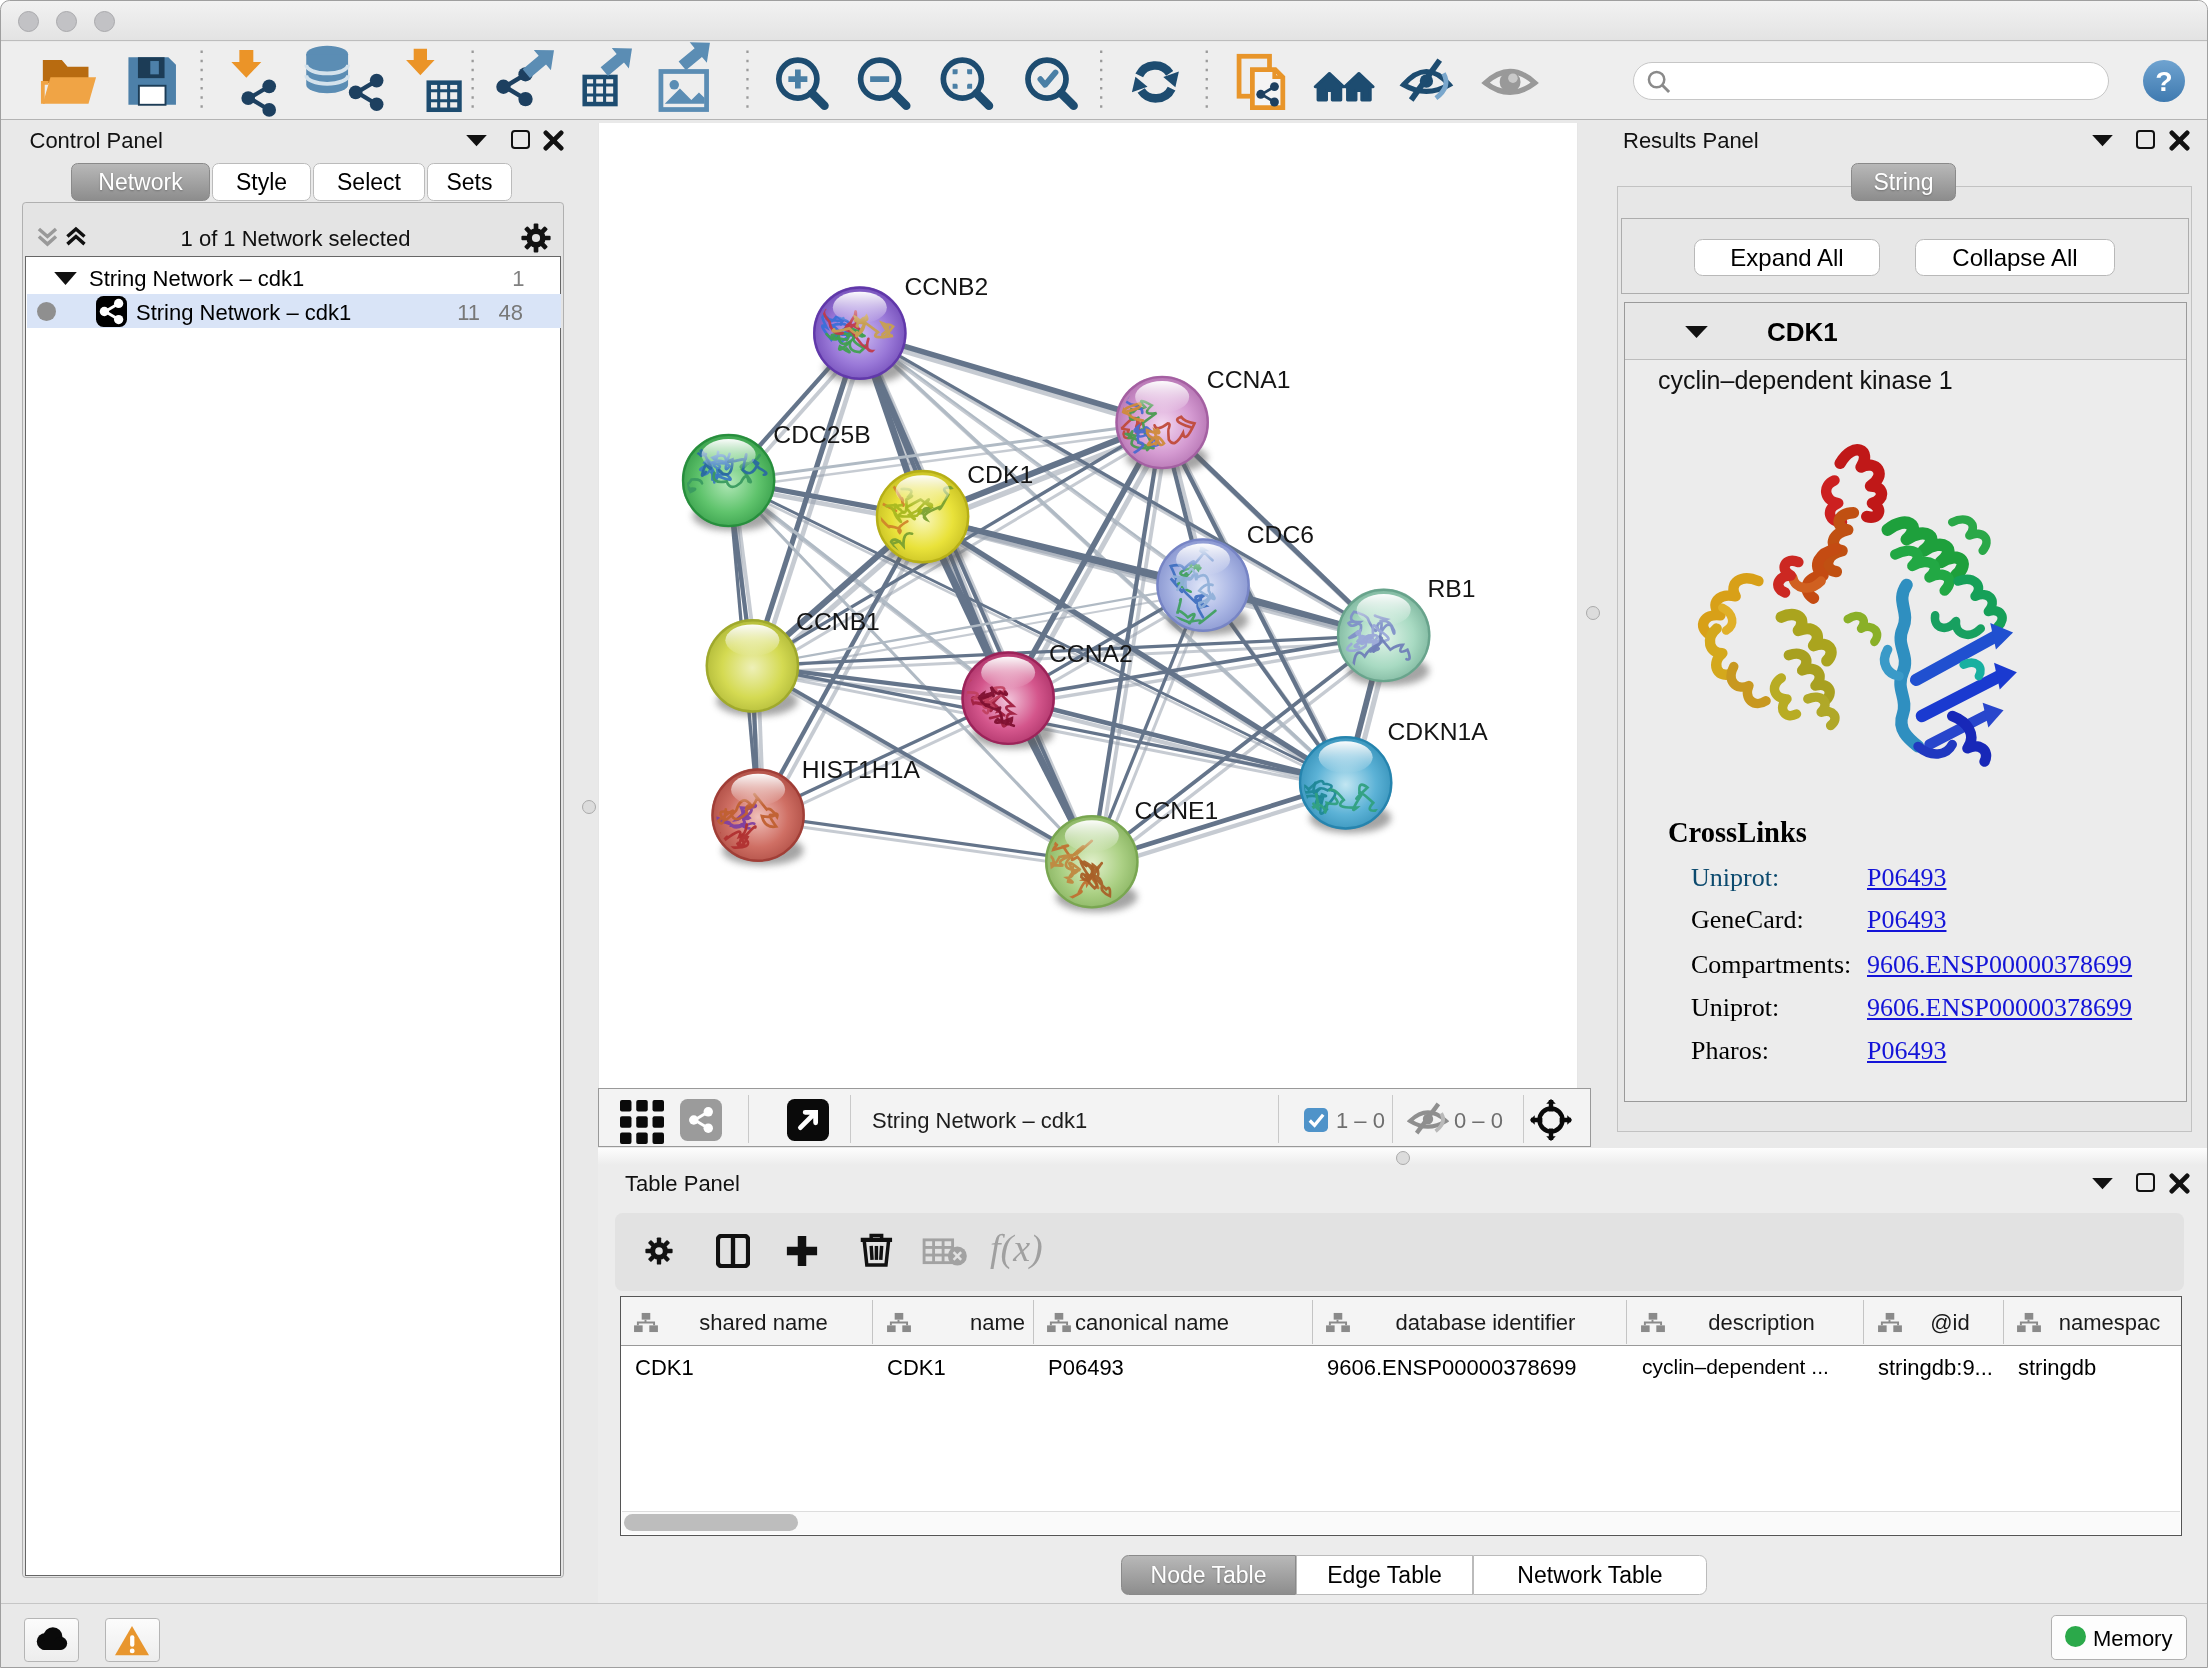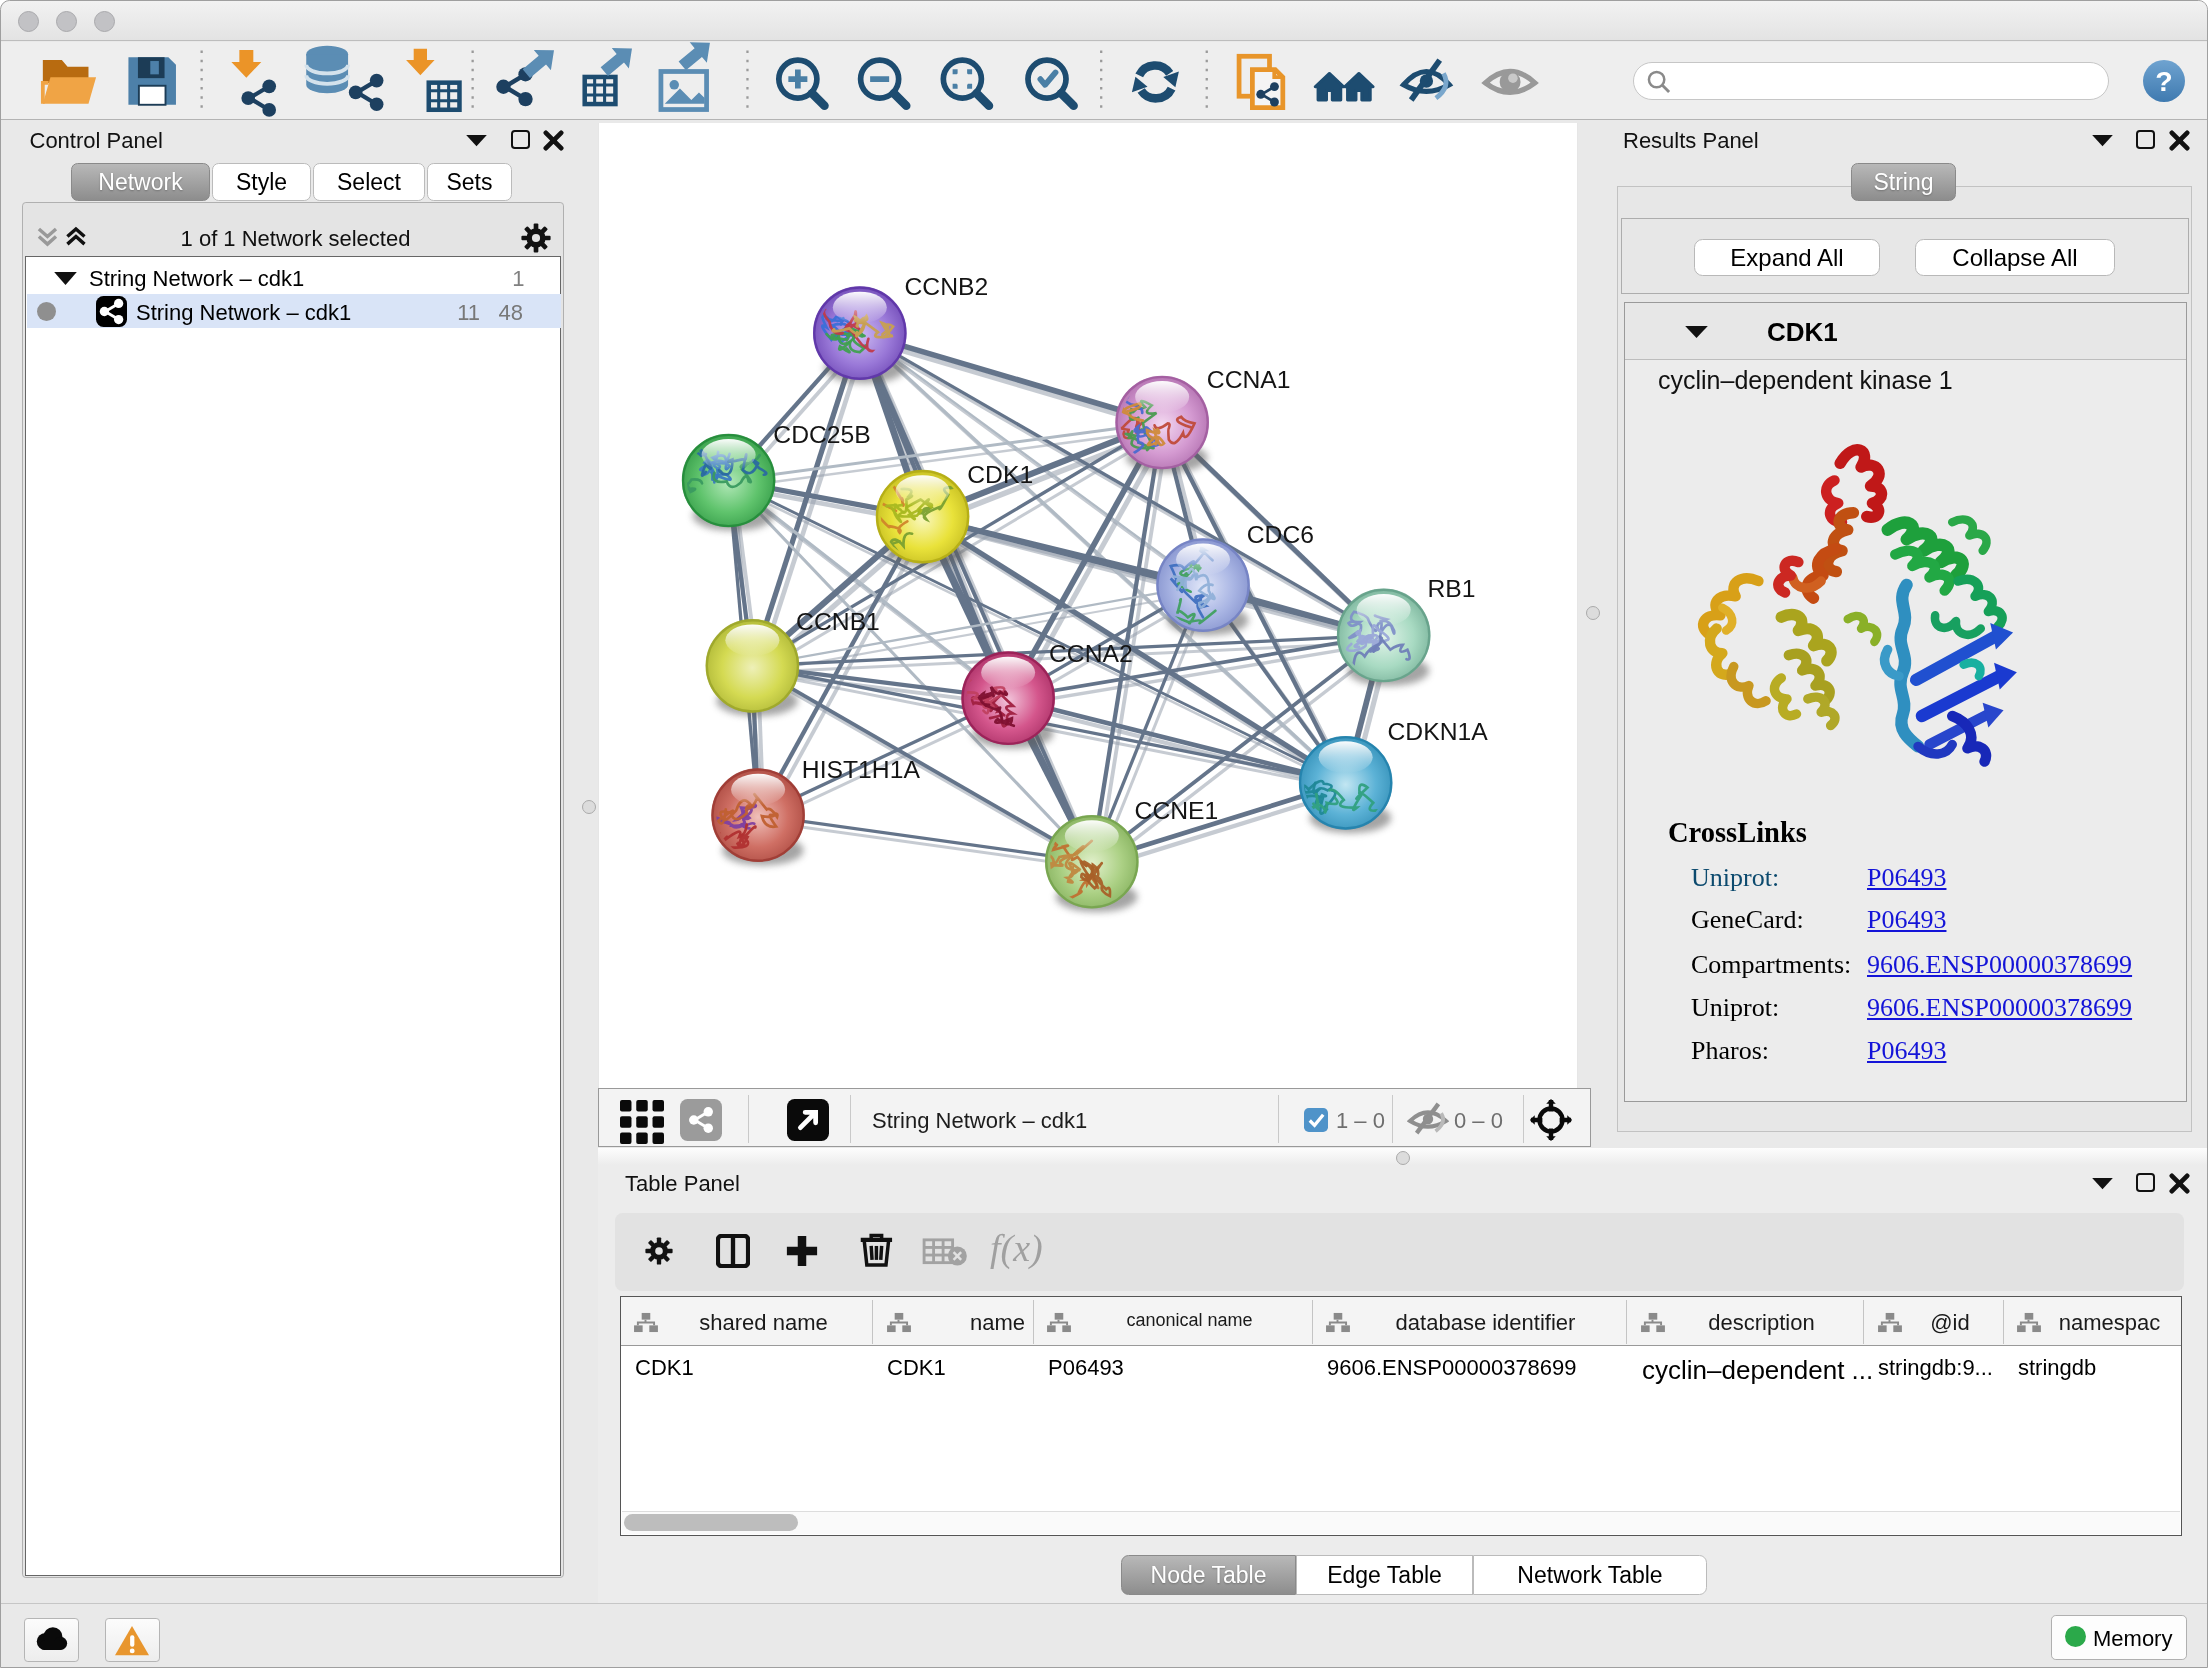--- a/index.html
+++ b/index.html
@@ -749,21 +749,21 @@
     <div class="abs" style="left:913px;top:1309px;width:111px;text-align:right;font-size:22px;color:#1a1a1a;white-space:nowrap;overflow:hidden">name</div>
     <div class="abs" style="left:1032px;top:1299px;width:1px;height:44px;background:#c4c4c4"></div>
     <svg style="position:absolute;left:1045px;top:1311px" width="25" height="21" viewBox="0 0 26 22">
       <g fill="#8a8a8a">
         <rect x="9" y="1" width="9" height="7"></rect>
         <rect x="1" y="14" width="9" height="7"></rect>
         <rect x="17" y="14" width="9" height="7"></rect>
       </g>
       <path d="M 13 8 L 13 11 M 5 14 L 5 11 L 22 11 L 22 14" stroke="#8a8a8a" stroke-width="2" fill="none"></path>
     </svg>
-    <div class="abs" style="left:1074px;top:1309px;width:229px;text-align:center;font-size:18px;color:#1a1a1a;white-space:nowrap;overflow:hidden">canonical name</div>
+    <div class="abs" style="left:1074px;top:1309px;width:229px;font-size:22px;color:#1a1a1a;white-space:nowrap;overflow:hidden">canonical name</div>
     <div class="abs" style="left:1311px;top:1299px;width:1px;height:44px;background:#c4c4c4"></div>
     <svg style="position:absolute;left:1324px;top:1311px" width="25" height="21" viewBox="0 0 26 22">
       <g fill="#8a8a8a">
         <rect x="9" y="1" width="9" height="7"></rect>
         <rect x="1" y="14" width="9" height="7"></rect>
         <rect x="17" y="14" width="9" height="7"></rect>
       </g>
       <path d="M 13 8 L 13 11 M 5 14 L 5 11 L 22 11 L 22 14" stroke="#8a8a8a" stroke-width="2" fill="none"></path>
     </svg>
     <div class="abs" style="left:1352px;top:1309px;width:265px;text-align:center;font-size:22px;color:#1a1a1a;white-space:nowrap;overflow:hidden">database identifier</div>
@@ -794,21 +794,21 @@
         <rect x="1" y="14" width="9" height="7"></rect>
         <rect x="17" y="14" width="9" height="7"></rect>
       </g>
       <path d="M 13 8 L 13 11 M 5 14 L 5 11 L 22 11 L 22 14" stroke="#8a8a8a" stroke-width="2" fill="none"></path>
     </svg>
     <div class="abs" style="left:2044px;top:1309px;width:129px;text-align:center;font-size:22px;color:#1a1a1a;white-space:nowrap;overflow:hidden">namespac</div>
     <div class="abs" style="left:634px;top:1354px;font-size:22px;color:#000;white-space:nowrap">CDK1</div>
     <div class="abs" style="left:886px;top:1354px;font-size:22px;color:#000;white-space:nowrap">CDK1</div>
     <div class="abs" style="left:1047px;top:1354px;font-size:22px;color:#000;white-space:nowrap">P06493</div>
     <div class="abs" style="left:1326px;top:1354px;font-size:22px;color:#000;white-space:nowrap">9606.ENSP00000378699</div>
-    <div class="abs" style="left:1641px;top:1354px;font-size:26px;color:#000;white-space:nowrap">cyclin–dependent ...</div>
+    <div class="abs" style="left:1641px;top:1354px;font-size:21px;color:#000;white-space:nowrap">cyclin–dependent ...</div>
     <div class="abs" style="left:1877px;top:1354px;font-size:22px;color:#000;white-space:nowrap">stringdb:9...</div>
     <div class="abs" style="left:2017px;top:1354px;font-size:22px;color:#000;white-space:nowrap">stringdb</div>
     <div class="abs" style="left:621px;top:1510px;width:1558px;height:23px;background:#fafafa;border-top:1px solid #ddd"></div>
     <div class="abs" style="left:623px;top:1513px;width:174px;height:17px;border-radius:8.6px;background:#bdbdbd"></div>
     <div class="tab tabsel" style="left:1120px;top:1554px;width:175px;height:40px;line-height:38px;border-radius:7.6px 0 0 7.6px">Node Table</div>
     <div class="tab" style="left:1295px;top:1554px;width:177px;height:40px;line-height:38px;border-radius:0">Edge Table</div>
     <div class="tab" style="left:1472px;top:1554px;width:234px;height:40px;line-height:38px;border-radius:0 7.6px 7.6px 0">Network Table</div>
     <div class="abs" style="left:0;top:1602px;width:2208px;height:1px;background:#c6c6c6"></div>
     <div class="abs" style="left:23px;top:1617px;width:55px;height:44px;background:linear-gradient(#fcfcfc,#ededed);border:1px solid #b5b5b5;border-radius:3.8px"></div>
     <svg class="abs" style="left:31px;top:1626px" width="38" height="27" viewBox="0 0 40 28">

